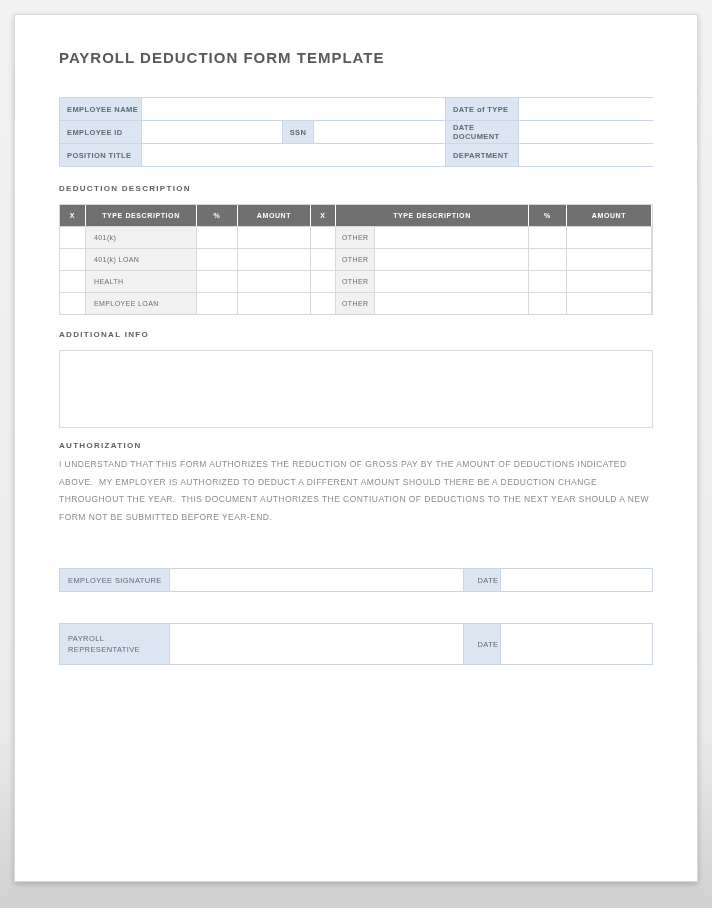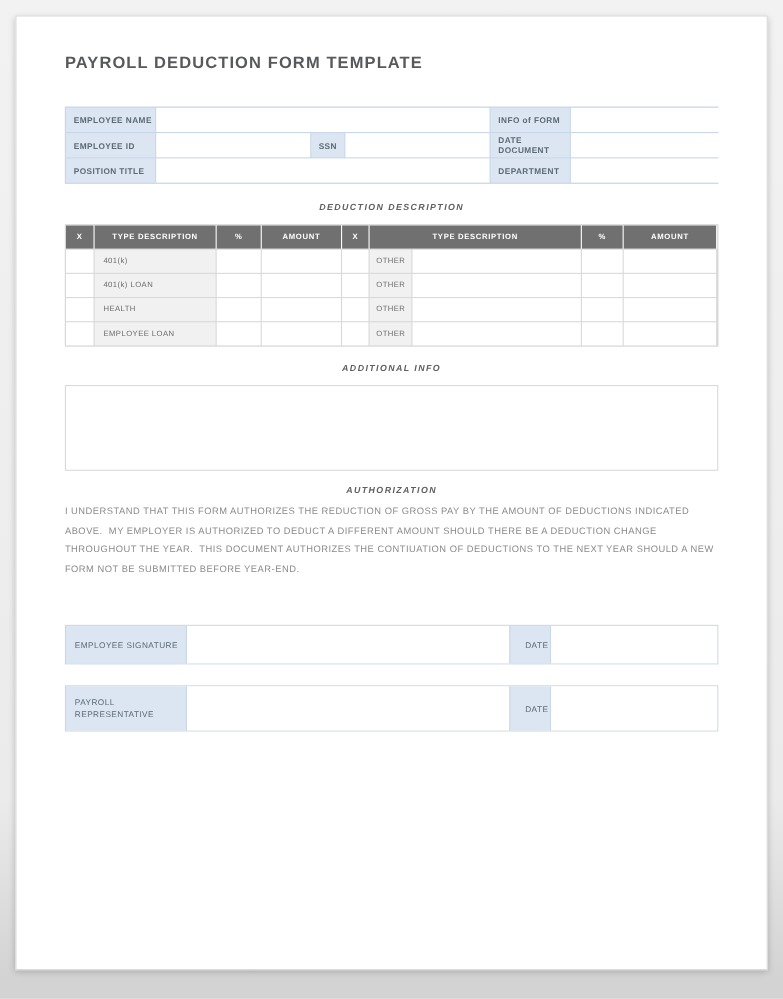--- a/index.html
+++ b/index.html
@@ -31,22 +31,22 @@
   .info-row.r2{grid-template-columns:81px 140px 30px 131px 72px 135px;}
   .cell{display:flex;align-items:center;box-sizing:border-box;}
   .lbl{
     background:#dce6f2;color:#5c6a76;font-size:7.5px;letter-spacing:.4px;
     padding-left:7px;
   }
   .lbl.center{justify-content:center;padding-left:0;}
   .inp{background:#ffffff;padding-left:6px;font-size:8px;color:#444;}
   
   .sec-head{
-    left:44px;width:594px;text-align:center;font-size:8px;font-weight:bold;
-    color:#5f5f5f;letter-spacing:1.3px;font-style:italic;
+    left:44px;width:594px;font-size:8px;font-weight:bold;
+    color:#5f5f5f;letter-spacing:1.3px;
   }
   
   .ded-table{
     left:44px;top:189px;width:594px;background:#d9d9d9;
     border:1px solid #d9d9d9;display:flex;flex-direction:column;gap:1px;
     box-sizing:border-box;
   }
   .ded-hrow{display:grid;gap:1px;height:21px;background:#ffffff;
     grid-template-columns:25px 110px 40px 72px 24px 192px 37px 84px;}
   .ded-hcell{
@@ -71,42 +71,42 @@
   .auth-text{
     left:44px;top:441px;width:596px;font-size:8.5px;line-height:17.5px;
     color:#8b8b8b;letter-spacing:.45px;white-space:pre-wrap;
   }
   
   .sig-row{
     left:44px;width:594px;background:#ffffff;border:1px solid #ccd6e0;
     display:grid;grid-template-columns:110px 293px 38px 151px;
     box-sizing:border-box;
   }
-  .sig-row.r1{top:553px;height:36px;}
+  .sig-row.r1{top:553px;height:24px;}
   .sig-row.r2{top:608px;height:42px;}
   .sig-lbl{
     background:#dce6f2;color:#5c6a76;font-size:7.5px;letter-spacing:.4px;
     display:flex;align-items:center;padding-left:8px;box-sizing:border-box;
     border-right:1px solid #c9d7e8;line-height:11px;
   }
   .sig-lbl.date{border-left:1px solid #c9d7e8;padding-left:12px;justify-content:center;}
   .sig-inp{background:#ffffff;font-size:8px;color:#444;display:flex;align-items:center;padding-left:6px;}
 </style>
 </head>
 <body>
 
 <div class="page">
 
   <div class="abs doc-title">PAYROLL DEDUCTION FORM TEMPLATE</div>
 
   <div class="abs info-table">
     <div class="info-row r13">
       <div class="cell lbl">EMPLOYEE NAME</div>
       <div class="cell inp"></div>
-      <div class="cell lbl">INFO of FORM</div>
+      <div class="cell lbl">DATE of TYPE</div>
       <div class="cell inp"></div>
     </div>
     <div class="info-row r2">
       <div class="cell lbl">EMPLOYEE ID</div>
       <div class="cell inp"></div>
       <div class="cell lbl center">SSN</div>
       <div class="cell inp"></div>
       <div class="cell lbl">DATE DOCUMENT</div>
       <div class="cell inp"></div>
     </div>

